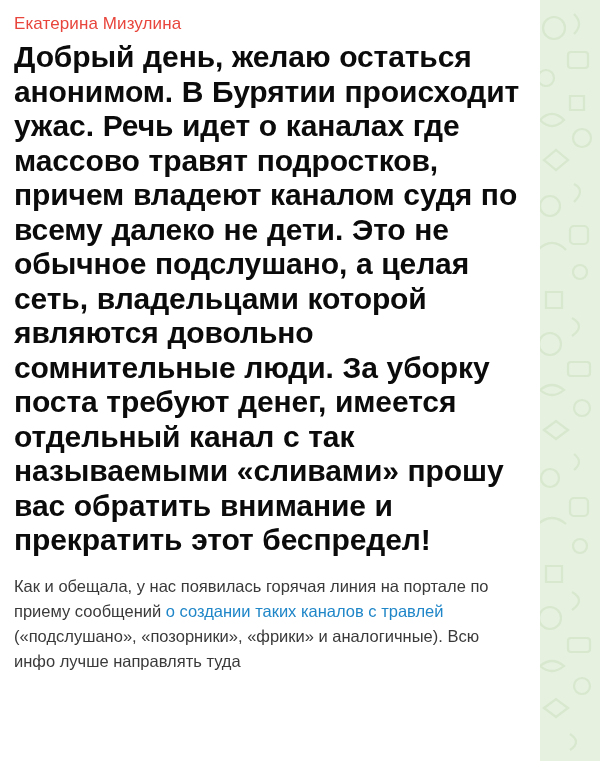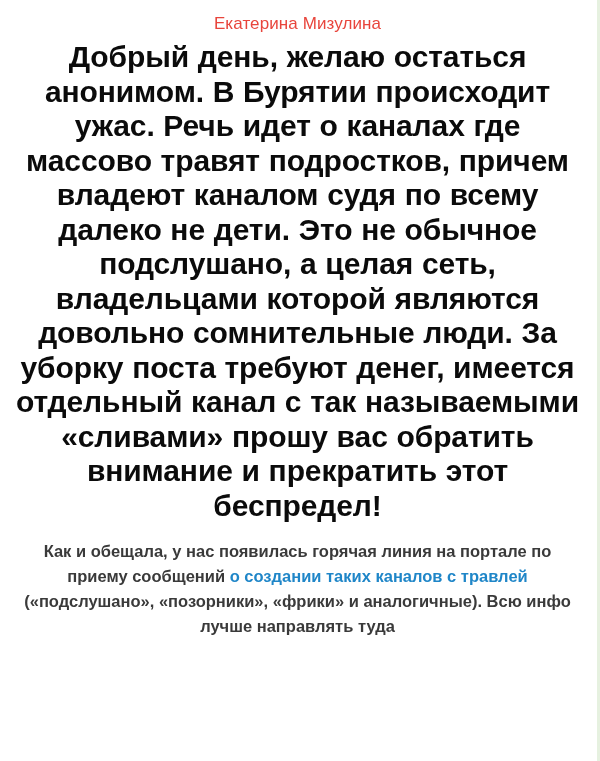--- a/index.html
+++ b/index.html
@@ -29,26 +29,25 @@
     height: 761px;
     opacity: 0.55;
     pointer-events: none;
   }
   .doodle-bg svg { display: block; }
 
   .message-card {
     position: absolute;
     left: 0;
     top: 0;
-    width: 597px;
+    width: 540px;
     min-height: 761px;
     background: #ffffff;
     box-sizing: border-box;
     padding: 14px 16px 20px 14px;
-    text-align: center;
   }
 
   .author {
     color: #e8453c;
     font-size: 17px;
     font-weight: 400;
     line-height: 20px;
     margin-bottom: 6px;
     letter-spacing: 0.1px;
   }
@@ -64,21 +63,20 @@
   }
 
   .para {
     color: #3a3a3a;
     font-size: 16.5px;
     line-height: 25px;
     margin: 0 0 18px 0;
   }
   .para.second {
     margin-bottom: 16px;
-    font-weight: bold;
   }
   .link {
     color: #1f86c8;
     text-decoration: none;
   }
 </style>
 </head>
 <body>
 
 <div class="screen">

